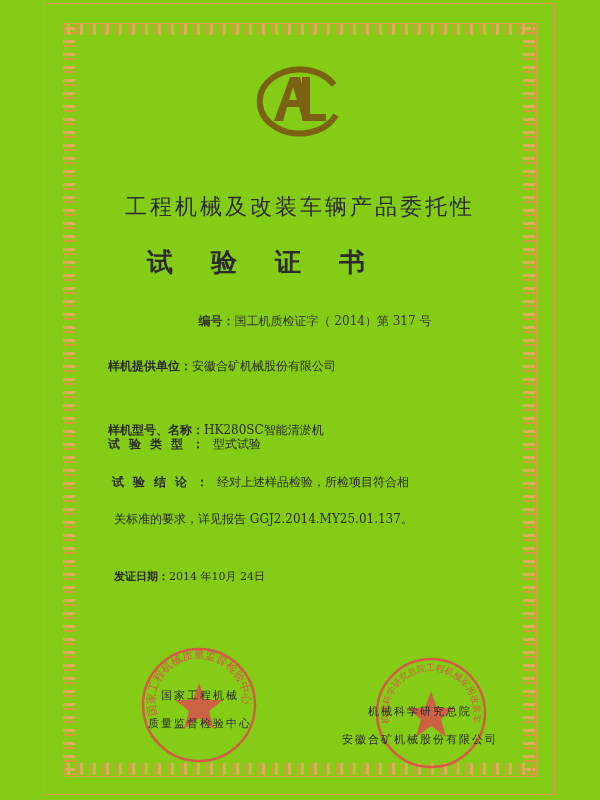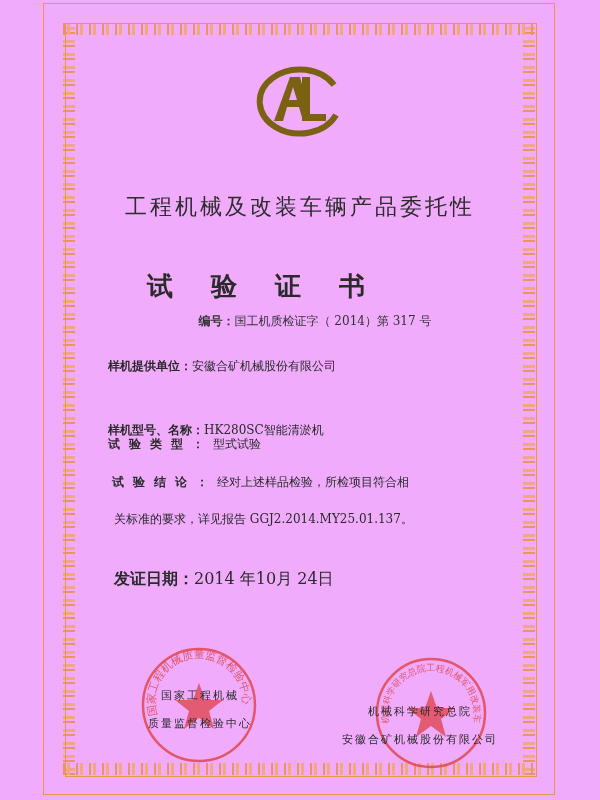--- a/index.html
+++ b/index.html
@@ -2,21 +2,21 @@
 <html><head>
 <meta charset="utf-8">
 <style>
   html, body { margin: 0; padding: 0; }
   body {
     width: 600px; height: 800px; position: relative; overflow: hidden;
     background: #f7f7f8;
     font-family: "DejaVu Serif", "Liberation Serif", serif;
     color: #2b2b2b;
   }
-  .paper { position: absolute; left: 0; top: 0; width: 600px; height: 800px; background: #f0abfc; }
+  .paper { position: absolute; left: 0; top: 0; width: 600px; height: 800px; background: #84cc16; }
   .outer-frame {
     position: absolute; left: 43px; top: 3px; width: 512px; height: 792px;
     border: 1.5px solid #e8964e; box-sizing: border-box;
   }
   .ornament {
     position: absolute; left: 51px; top: 11px; width: 496px; height: 776px;
     box-sizing: border-box;
     border: 12px solid transparent;
     background:
       repeating-linear-gradient(90deg, #e9914a 0 2px, transparent 2px 4px, #f0a866 4px 7px, transparent 7px 13px) top/100% 12px no-repeat,
@@ -31,36 +31,36 @@
   }
   .logo { position: absolute; left: 254px; top: 63px; width: 92px; height: 76px; }
   .title1 {
     position: absolute; left: 0; width: 600px; top: 192px; text-align: center;
     font-size: 22px; letter-spacing: 3px; color: #2d2d2d;
   }
   .title2 {
     position: absolute; left: 0; width: 512px; top: 245px; text-align: center;
     font-family: "DejaVu Sans", "Liberation Sans", sans-serif;
     font-size: 26px; font-weight: bold; letter-spacing: 38px; color: #2a2a2a;
-    padding-left: 38px; box-sizing: border-box; margin-top: 24px;
+    padding-left: 38px; box-sizing: border-box;
   }
   .cert-no {
     position: absolute; left: 0; width: 600px; top: 313px; text-align: center;
     font-size: 12px; color: #333;
   }
   .cert-no .lbl { font-weight: bold; font-family: "DejaVu Sans", "Liberation Sans", sans-serif; padding-left: 30px; }
   .field { position: absolute; left: 108px; font-size: 12px; color: #2a2a2a; white-space: nowrap; }
   .field .lbl { font-family: "DejaVu Sans", "Liberation Sans", sans-serif; font-weight: bold; }
   .f1 { top: 358px; }
   .f2 { top: 422px; }
   .f3 { top: 436px; }
   .f3 .lbl, .f4 .lbl { letter-spacing: 9px; }
   .f4 { top: 474px; left: 112px; }
   .f4b { top: 511px; left: 114px; }
-  .issue { position: absolute; left: 114px; top: 569px; font-size: 16px; color: #2a2a2a; }
+  .issue { position: absolute; left: 114px; top: 569px; font-size: 11px; color: #2a2a2a; }
   .issue .lbl { font-family: "DejaVu Sans", "Liberation Sans", sans-serif; font-weight: bold; }
   .stamp { position: absolute; }
   .stamp-left { left: 139px; top: 645px; width: 120px; height: 120px; }
   .stamp-right { left: 373px; top: 655px; width: 116px; height: 116px; }
   .issuer { position: absolute; font-size: 11px; color: #2a2a2a; text-align: center; letter-spacing: 2px; }
   .issuer-left { left: 100px; top: 682px; width: 200px; }
   .issuer-right { left: 300px; top: 698px; width: 240px; }
   .issuer div { height: 28px; line-height: 28px; }
 </style>
 </head>

